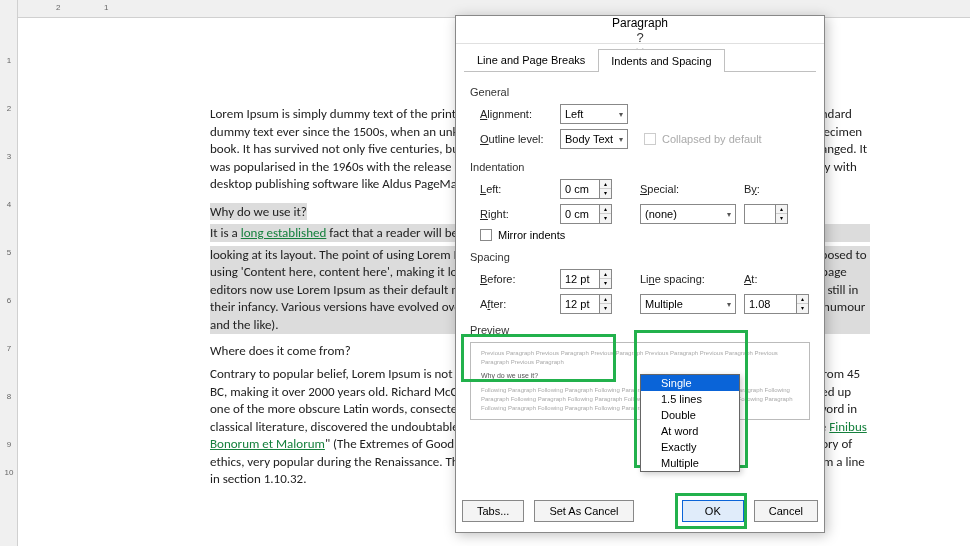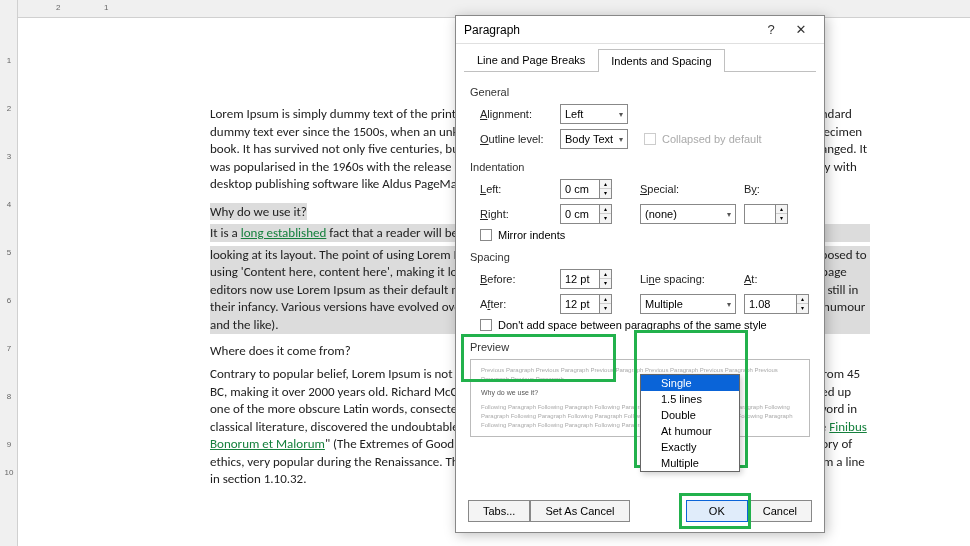--- a/index.html
+++ b/index.html
@@ -11,21 +11,21 @@
 .ruler-h .tick { position: absolute; top: 3px; font-size: 8px; color: #666; }
 
 .page { position: absolute; left: 150px; top: 25px; width: 780px; background: #fff; }
 .doc { font-family: Calibri, sans-serif; font-size: 13px; color: #222; line-height: 1.35; padding: 80px 60px 0 60px; width: 100%; }
 .doc p { margin-bottom: 4px; }
 .highlight { background: #dcdcdc; }
 .red-squiggle { text-decoration: underline wavy #c00 1px; }
 .blue-link { color: #15803d; text-decoration: underline; }
 
 .dialog { position: absolute; left: 455px; top: 15px; width: 370px; height: 518px; background: #fff; border: 1px solid #888; box-shadow: 2px 2px 12px rgba(0,0,0,.25); display: flex; flex-direction: column; }
-.titlebar { height: 28px; display: flex; align-items: center; padding: 0 8px; border-bottom: 1px solid #e0e0e0; background:#fff; }
+.titlebar { height: 28px; display: flex; align-items: center; padding: 0 8px; border-bottom: 1px solid #e0e0e0; background:#fff;flex-direction:column; }
 .titlebar .title { flex: 1; font-size: 12px; }
 .titlebar .btn { width: 30px; text-align: center; font-size: 13px; color: #333; cursor: pointer; }
 
 .tabs { display: flex; border-bottom: 1px solid #c0c0c0; margin: 4px 8px 0 8px; }
 .tab { padding: 5px 12px; font-size: 11px; border: 1px solid transparent; border-bottom: none; cursor: pointer; }
 .tab.active { border-color: #c0c0c0; background: #fff; position: relative; top: 1px; }
 
 .content { padding: 8px 14px; flex: 1; position: relative; }
 .section-title { font-size: 11px; color: #333; margin: 6px 0 6px 0; }
 .row { display: flex; align-items: center; margin-bottom: 5px; }
@@ -43,21 +43,21 @@
 
 .green-box { position: absolute; border: 3px solid #22b14c; pointer-events: none; }
 
 .dropdown { position: absolute; border: 1px solid #666; background: #fff; font-size: 11px; box-shadow: 2px 2px 6px rgba(0,0,0,.2); z-index: 10; }
 .dropdown .opt { padding: 2px 20px; cursor: pointer; }
 .dropdown .opt.sel-opt { background: #0a64d8; color: #fff; }
 
 .preview { border: 1px solid #bbb; height: 78px; margin-top: 4px; padding: 6px 10px; font-size: 6px; color: #aaa; line-height: 1.5; overflow: hidden; }
 .preview .dark { color: #555; font-size:7px; margin: 4px 0; }
 
-.footer { display: flex; padding: 10px 12px; gap: 0; align-items: center; border-top: 0; }
+.footer { display: flex; padding: 10px 6px; gap: 10px; align-items: center; border-top: 0; }
 .btn2 { height: 22px; padding: 0 14px; border: 1px solid #888; background: #f4f4f4; font-size: 11px; cursor: pointer; display:flex; align-items:center;}
 .btn2.ok { border: 1px solid #0a64d8; background: #e0ecfa; padding: 0 22px; }
 .spacer { flex: 1; }
 </style>
 </head>
 <body>
 
 <div class="ruler-v">
   <div class="tick" style="top:56px">1</div>
     <div class="tick" style="top:104px">2</div>
@@ -191,30 +191,26 @@
         </div>
       <div style="width:8px"></div>
       <div class="spin" style="width:65px">
           <span>1.08</span>
           <div class="stp">
             <div>▴</div>
             <div>▾</div>
           </div>
         </div>
     </div>
-    <div class="row" style="padding-left:10px">
-      <div class="chk"></div>
-      <div class="sub-lbl">Don't add space between paragraphs of the same style</div>
-    </div>
 
     <div class="dropdown" style="left:184px; top:302px; width:100px;">
       <div class="opt sel-opt">Single</div>
       <div class="opt">1.5 lines</div>
       <div class="opt">Double</div>
-      <div class="opt">At humour</div>
+      <div class="opt">At word</div>
       <div class="opt">Exactly</div>
       <div class="opt">Multiple</div>
     </div>
 
     <div class="green-box" style="left:5px; top:262px; width:155px; height:48px"></div>
     <div class="green-box" style="left:178px; top:258px; width:114px; height:138px"></div>
 
     <div class="section-title" style="margin-top:10px">Preview</div>
     <div class="preview">
       <div>Previous Paragraph Previous Paragraph Previous Paragraph Previous Paragraph Previous Paragraph Previous Paragraph Previous Paragraph</div>

